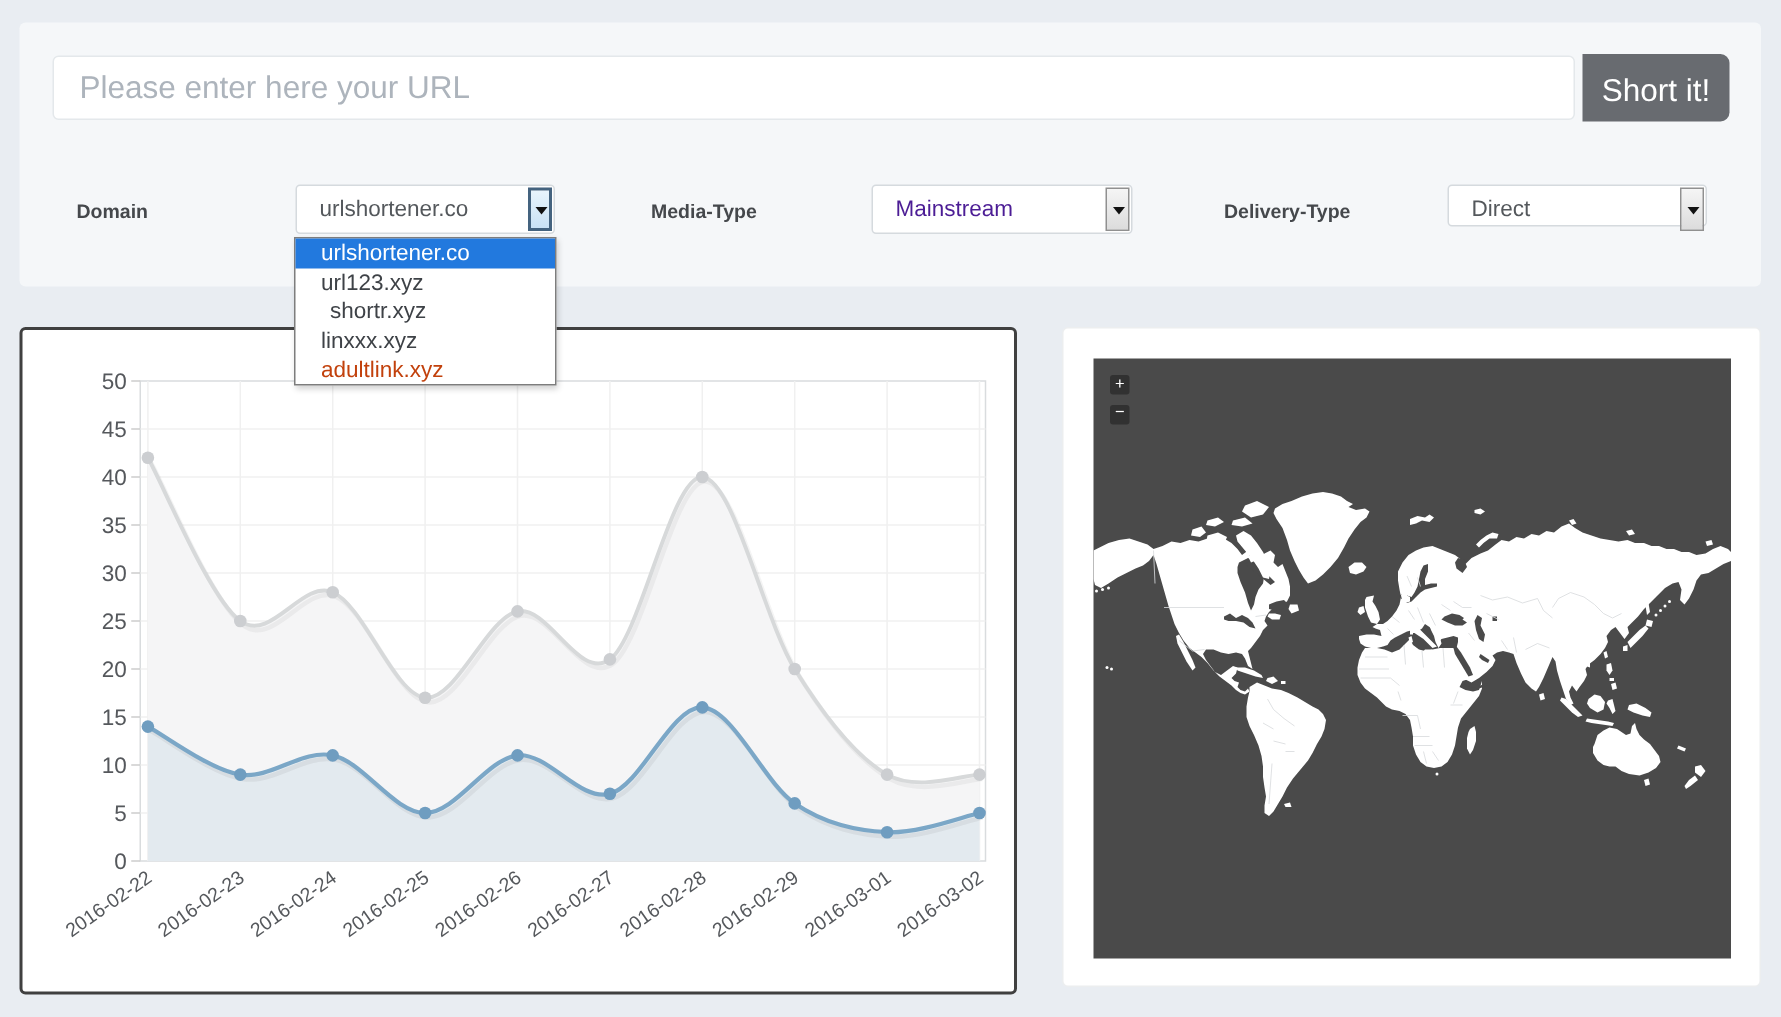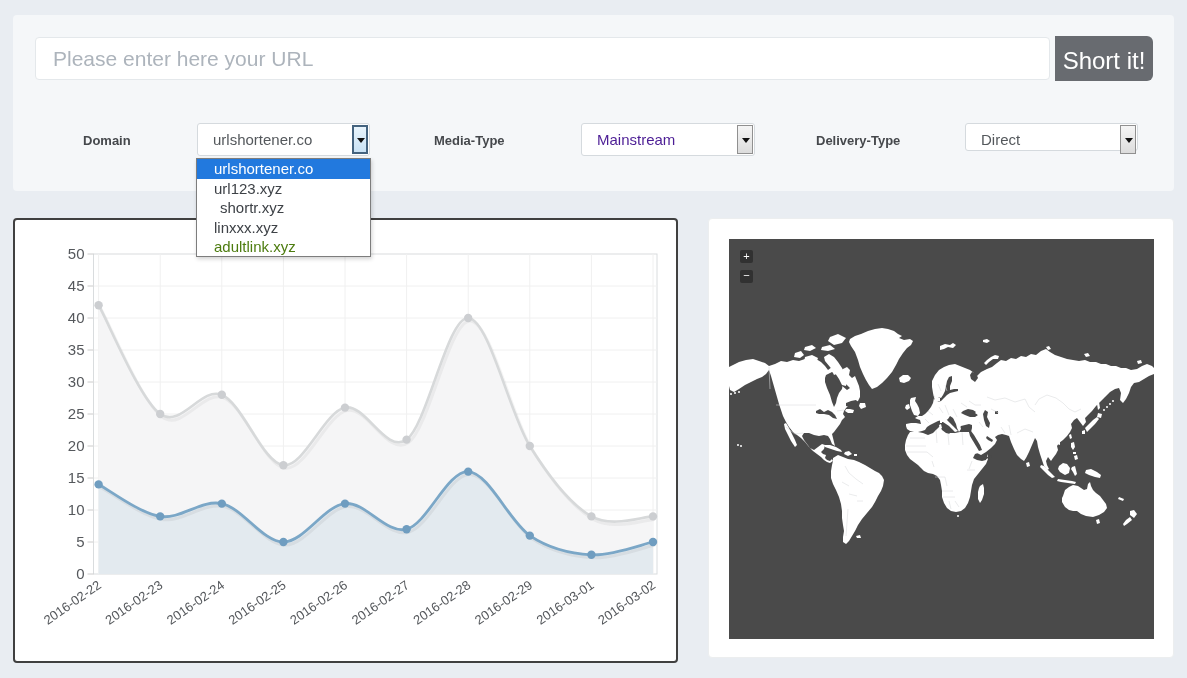--- a/index.html
+++ b/index.html
@@ -4,23 +4,23 @@
 * { margin:0; padding:0; box-sizing:border-box; }
 body { width:1187px; height:678px; background:#e9edf2; font-family:"Liberation Sans",sans-serif; position:relative; overflow:hidden; }
 .panel { position:absolute; border-radius:4px; }
 </style></head>
 <body>
 <div class="panel" style="left:13px;top:15px;width:1161px;height:176px;background:#f5f7f9;"></div>
 
 <div style="position:absolute;left:35px;top:37px;width:1015px;height:43px;background:#fff;border:1px solid #e4e8eb;border-radius:4px;">
   <div style="position:absolute;left:17px;top:0;line-height:41px;font-size:21px;color:#adb4bc;">Please enter here your URL</div>
 </div>
-<div style="position:absolute;left:1055px;top:36px;width:98px;height:45px;background:#686b70;border-radius:0 6px 6px 0;color:#fff;font-size:24px;text-align:center;line-height:49px;">Short it!</div>
-
-<div style="position:absolute;left:51px;top:133px;font-size:13px;font-weight:bold;color:#45484c;margin-left:32px;">Domain</div>
+<div style="position:absolute;left:1055px;top:36px;width:98px;height:45px;background:#686b70;border-radius:0 6px 6px 0;color:#fff;font-size:21px;text-align:center;line-height:49px;">Short it!</div>
+
+<div style="position:absolute;left:51px;top:133px;font-size:13px;font-weight:bold;color:#45484c;">Domain</div>
 <div style="position:absolute;left:434px;top:133px;font-size:13px;font-weight:bold;color:#45484c;">Media-Type</div>
 <div style="position:absolute;left:816px;top:133px;font-size:13px;font-weight:bold;color:#45484c;">Delivery-Type</div>
 
 <div style="position:absolute;left:197px;top:123px;width:173px;height:33px;background:#fff;border:1px solid #d5dade;border-radius:3px;">
   <div style="position:absolute;left:15px;top:0;line-height:31px;font-size:15px;color:#54585c;">urlshortener.co</div>
   <div style="position:absolute;right:1px;top:1px;width:16px;height:29px;background:linear-gradient(#e8f4fc,#c9e2f5);border:2px solid #44637f;">
     <div style="position:absolute;left:2.5px;top:11px;width:0;height:0;border-left:4px solid transparent;border-right:4px solid transparent;border-top:5px solid #111;"></div>
   </div>
 </div>
 
@@ -254,13 +254,13 @@
     <div style="position:absolute;left:11px;top:11px;width:13px;height:13px;background:#313131;border-radius:2px;color:#fff;font-size:11px;line-height:12px;text-align:center;">+</div>
     <div style="position:absolute;left:11px;top:31px;width:13px;height:13px;background:#313131;border-radius:2px;color:#fff;font-size:11px;line-height:11px;text-align:center;">−</div>
   </div>
 </div>
 
 <div style="position:absolute;left:196px;top:158px;width:175px;height:99px;background:#fff;border:1px solid #7d7d7d;z-index:50;box-shadow:1px 2px 4px rgba(0,0,0,0.18);">
   <div style="height:19.6px;line-height:19.6px;padding-left:17px;font-size:15px;background:#2279de;color:#fff;">urlshortener.co</div>
   <div style="height:19.6px;line-height:19.6px;padding-left:17px;font-size:15px;color:#3e4247;">url123.xyz</div>
   <div style="height:19.6px;line-height:19.6px;padding-left:23px;font-size:15px;color:#3e4247;">shortr.xyz</div>
   <div style="height:19.6px;line-height:19.6px;padding-left:17px;font-size:15px;color:#3e4247;">linxxx.xyz</div>
-  <div style="height:19.6px;line-height:19.6px;padding-left:17px;font-size:15px;color:#4d7c0f;">adultlink.xyz</div>
+  <div style="height:19.6px;line-height:19.6px;padding-left:17px;font-size:15px;color:#c2410c;">adultlink.xyz</div>
 </div>
 </body></html>

